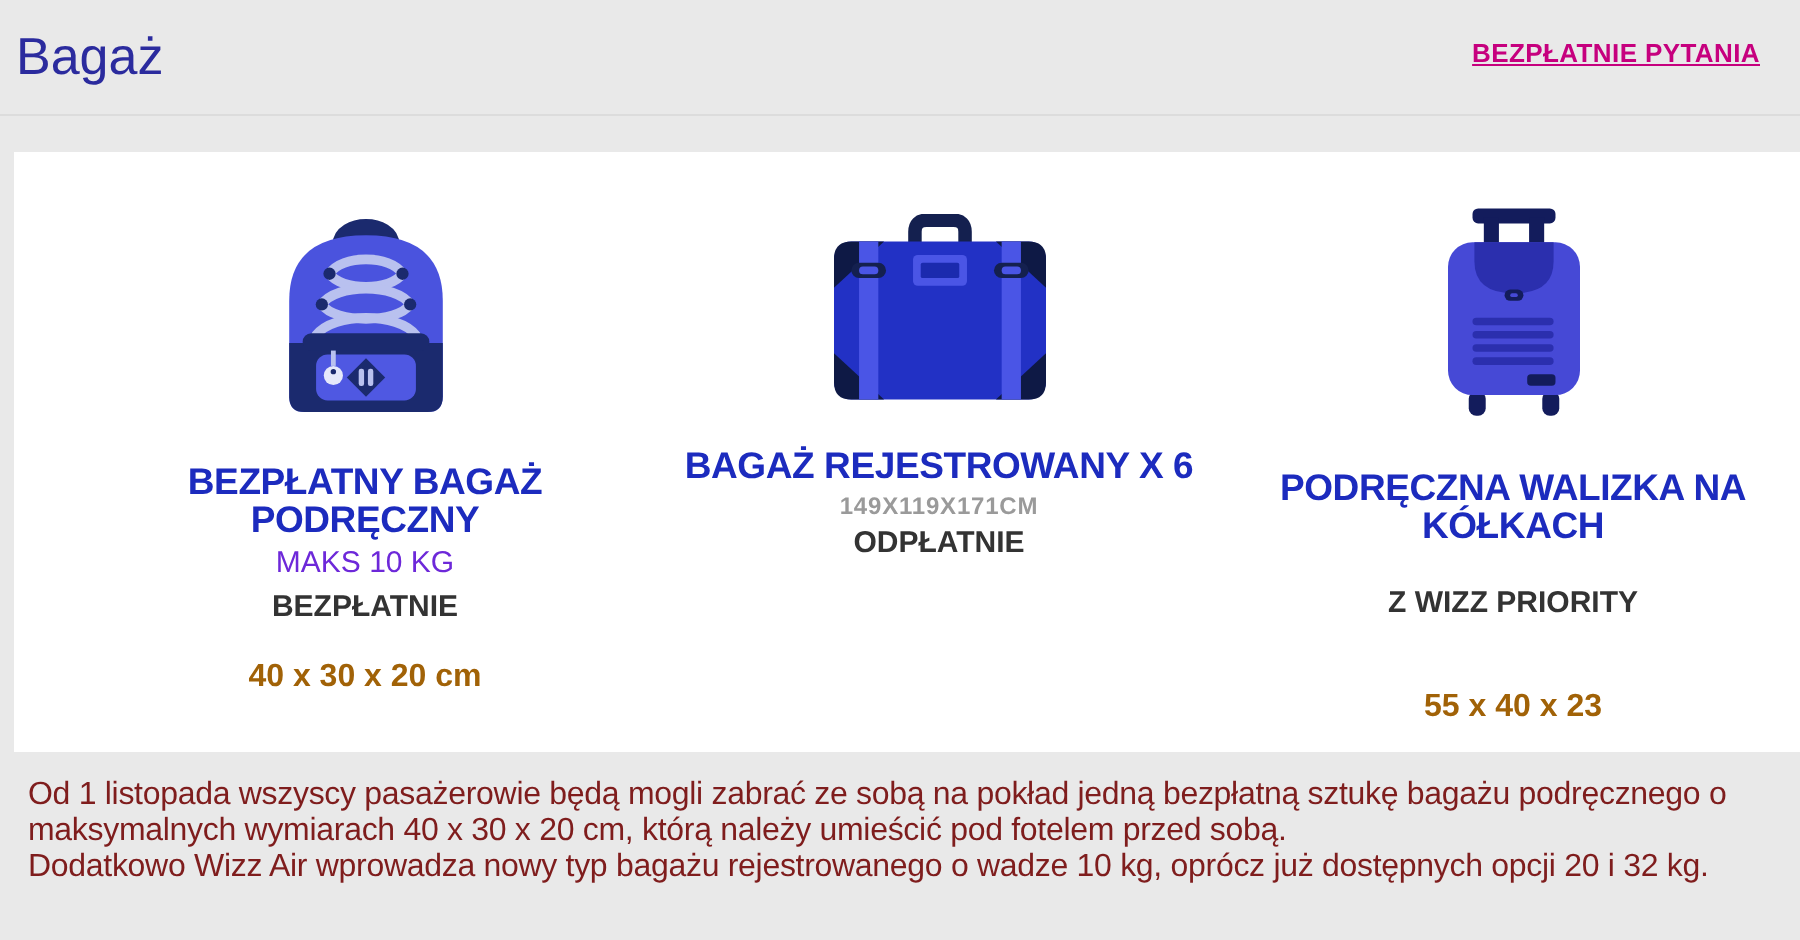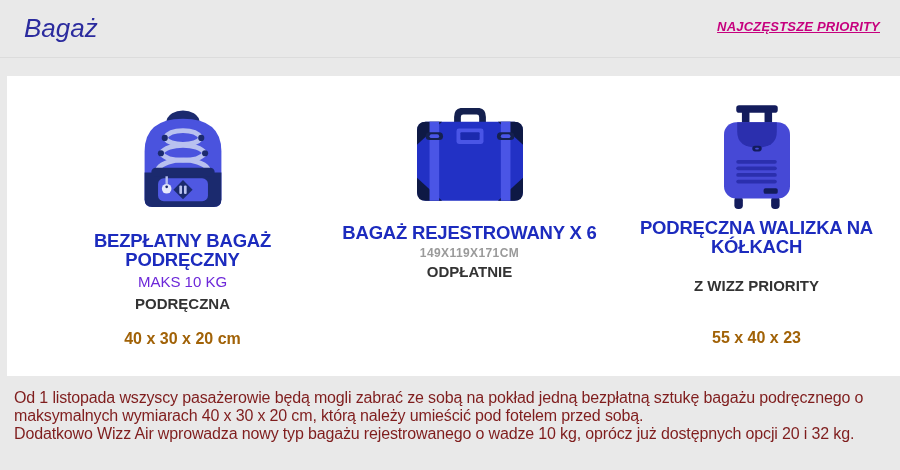--- a/index.html
+++ b/index.html
@@ -8,24 +8,23 @@
     background: #e9e9e9;
     font-family: "Liberation Sans", sans-serif;
     color: #3e3e3e;
   }
 
   
   .header {
     display: flex;
     justify-content: space-between;
     align-items: flex-start;
-    padding: 15px 20px 0 24px;
+    padding: 15px 20px 0 8px;
     height: 58px;
     border-bottom: 1px solid #dcdcdc;
-    font-style: italic;
   }
   .page-title {
     font-size: 26px;
     font-weight: 400;
     color: #2b2b9e;
     line-height: 1.05;
   }
   .faq-link {
     font-size: 13px;
     font-weight: bold;
@@ -61,21 +60,21 @@
 
   .opt-title {
     font-size: 18.5px;
     font-weight: bold;
     color: #1c2bbe;
     letter-spacing: -0.2px;
     line-height: 1;
   }
   .col1 .opt-title { margin-top: 17px; }
   .col2 .opt-title { margin-top: 9px; }
-  .col3 .opt-title { margin-top: 4px; }
+  .col3 .opt-title { margin-top: 20px; }
 
   .line { font-size: 15px; line-height: 1.2; }
   .regular { color: #6d28d9; font-weight: 400; }
   .bold { color: #333333; font-weight: bold; }
   .dims { color: #a16207; font-weight: bold; font-size: 16px; }
   .subtitle {
     font-size: 12px;
     font-weight: bold;
     color: #9a9a9a;
     letter-spacing: 0.4px;
@@ -101,21 +100,21 @@
     line-height: 18px;
     letter-spacing: -0.15px;
     color: #7f1d1d;
   }
 </style>
 </head>
 <body>
 
 <div class="header">
   <h1 class="page-title">Bagaż</h1>
-  <a class="faq-link" href="#">NAJCZĘSTSZE PRIORITY</a>
+  <a class="faq-link" href="#">BEZPŁATNIE PYTANIA</a>
 </div>
 
 <div class="card">
 
   <section class="col col1">
     <div class="icon-box">
       <span>
         <svg width="96" height="104" viewBox="0 0 100 108" aria-hidden="true">
           <path d="M37,17 C37,5 63,5 63,17" fill="none" stroke="#1b2a6e" stroke-width="9" stroke-linecap="round"></path>
           <path d="M18,104 Q10,104 10,96 L10,46 Q10,12 50,12 Q90,12 90,46 L90,96 Q90,104 82,104 Z" fill="#4a53de"></path>
@@ -137,21 +136,21 @@
           <rect x="51" y="81.5" width="2.8" height="9" rx="1.2" fill="#b9c1ef"></rect>
           <rect x="17" y="63" width="66" height="9" rx="4.5" fill="#1b2a6e"></rect>
           <path d="M33,72 L33,80" stroke="#b9c1ef" stroke-width="2.5"></path>
           <circle cx="33" cy="85" r="5" fill="#e6e9fb"></circle>
           <circle cx="33" cy="83" r="1.4" fill="#1b2a6e"></circle>
         </svg>
       </span>
     </div>
     <h2 class="opt-title">BEZPŁATNY BAGAŻ PODRĘCZNY</h2>
     <div class="line regular weight">MAKS 10 KG</div>
-    <div class="line bold price">PODRĘCZNA</div>
+    <div class="line bold price">BEZPŁATNIE</div>
     <div class="line dims">40 x 30 x 20 cm</div>
   </section>
 
   <section class="col col2">
     <div class="icon-box lift">
       <span>
         <svg width="106" height="93" viewBox="0 0 110 96" aria-hidden="true">
           <path d="M42,16 L42,9 Q42,3 48,3 L62,3 Q68,3 68,9 L68,16" stroke="#14204f" stroke-width="7" fill="none"></path>
           <rect x="0" y="14" width="110" height="82" rx="9" fill="#2231c5"></rect>
           <g fill="#0e1945">

